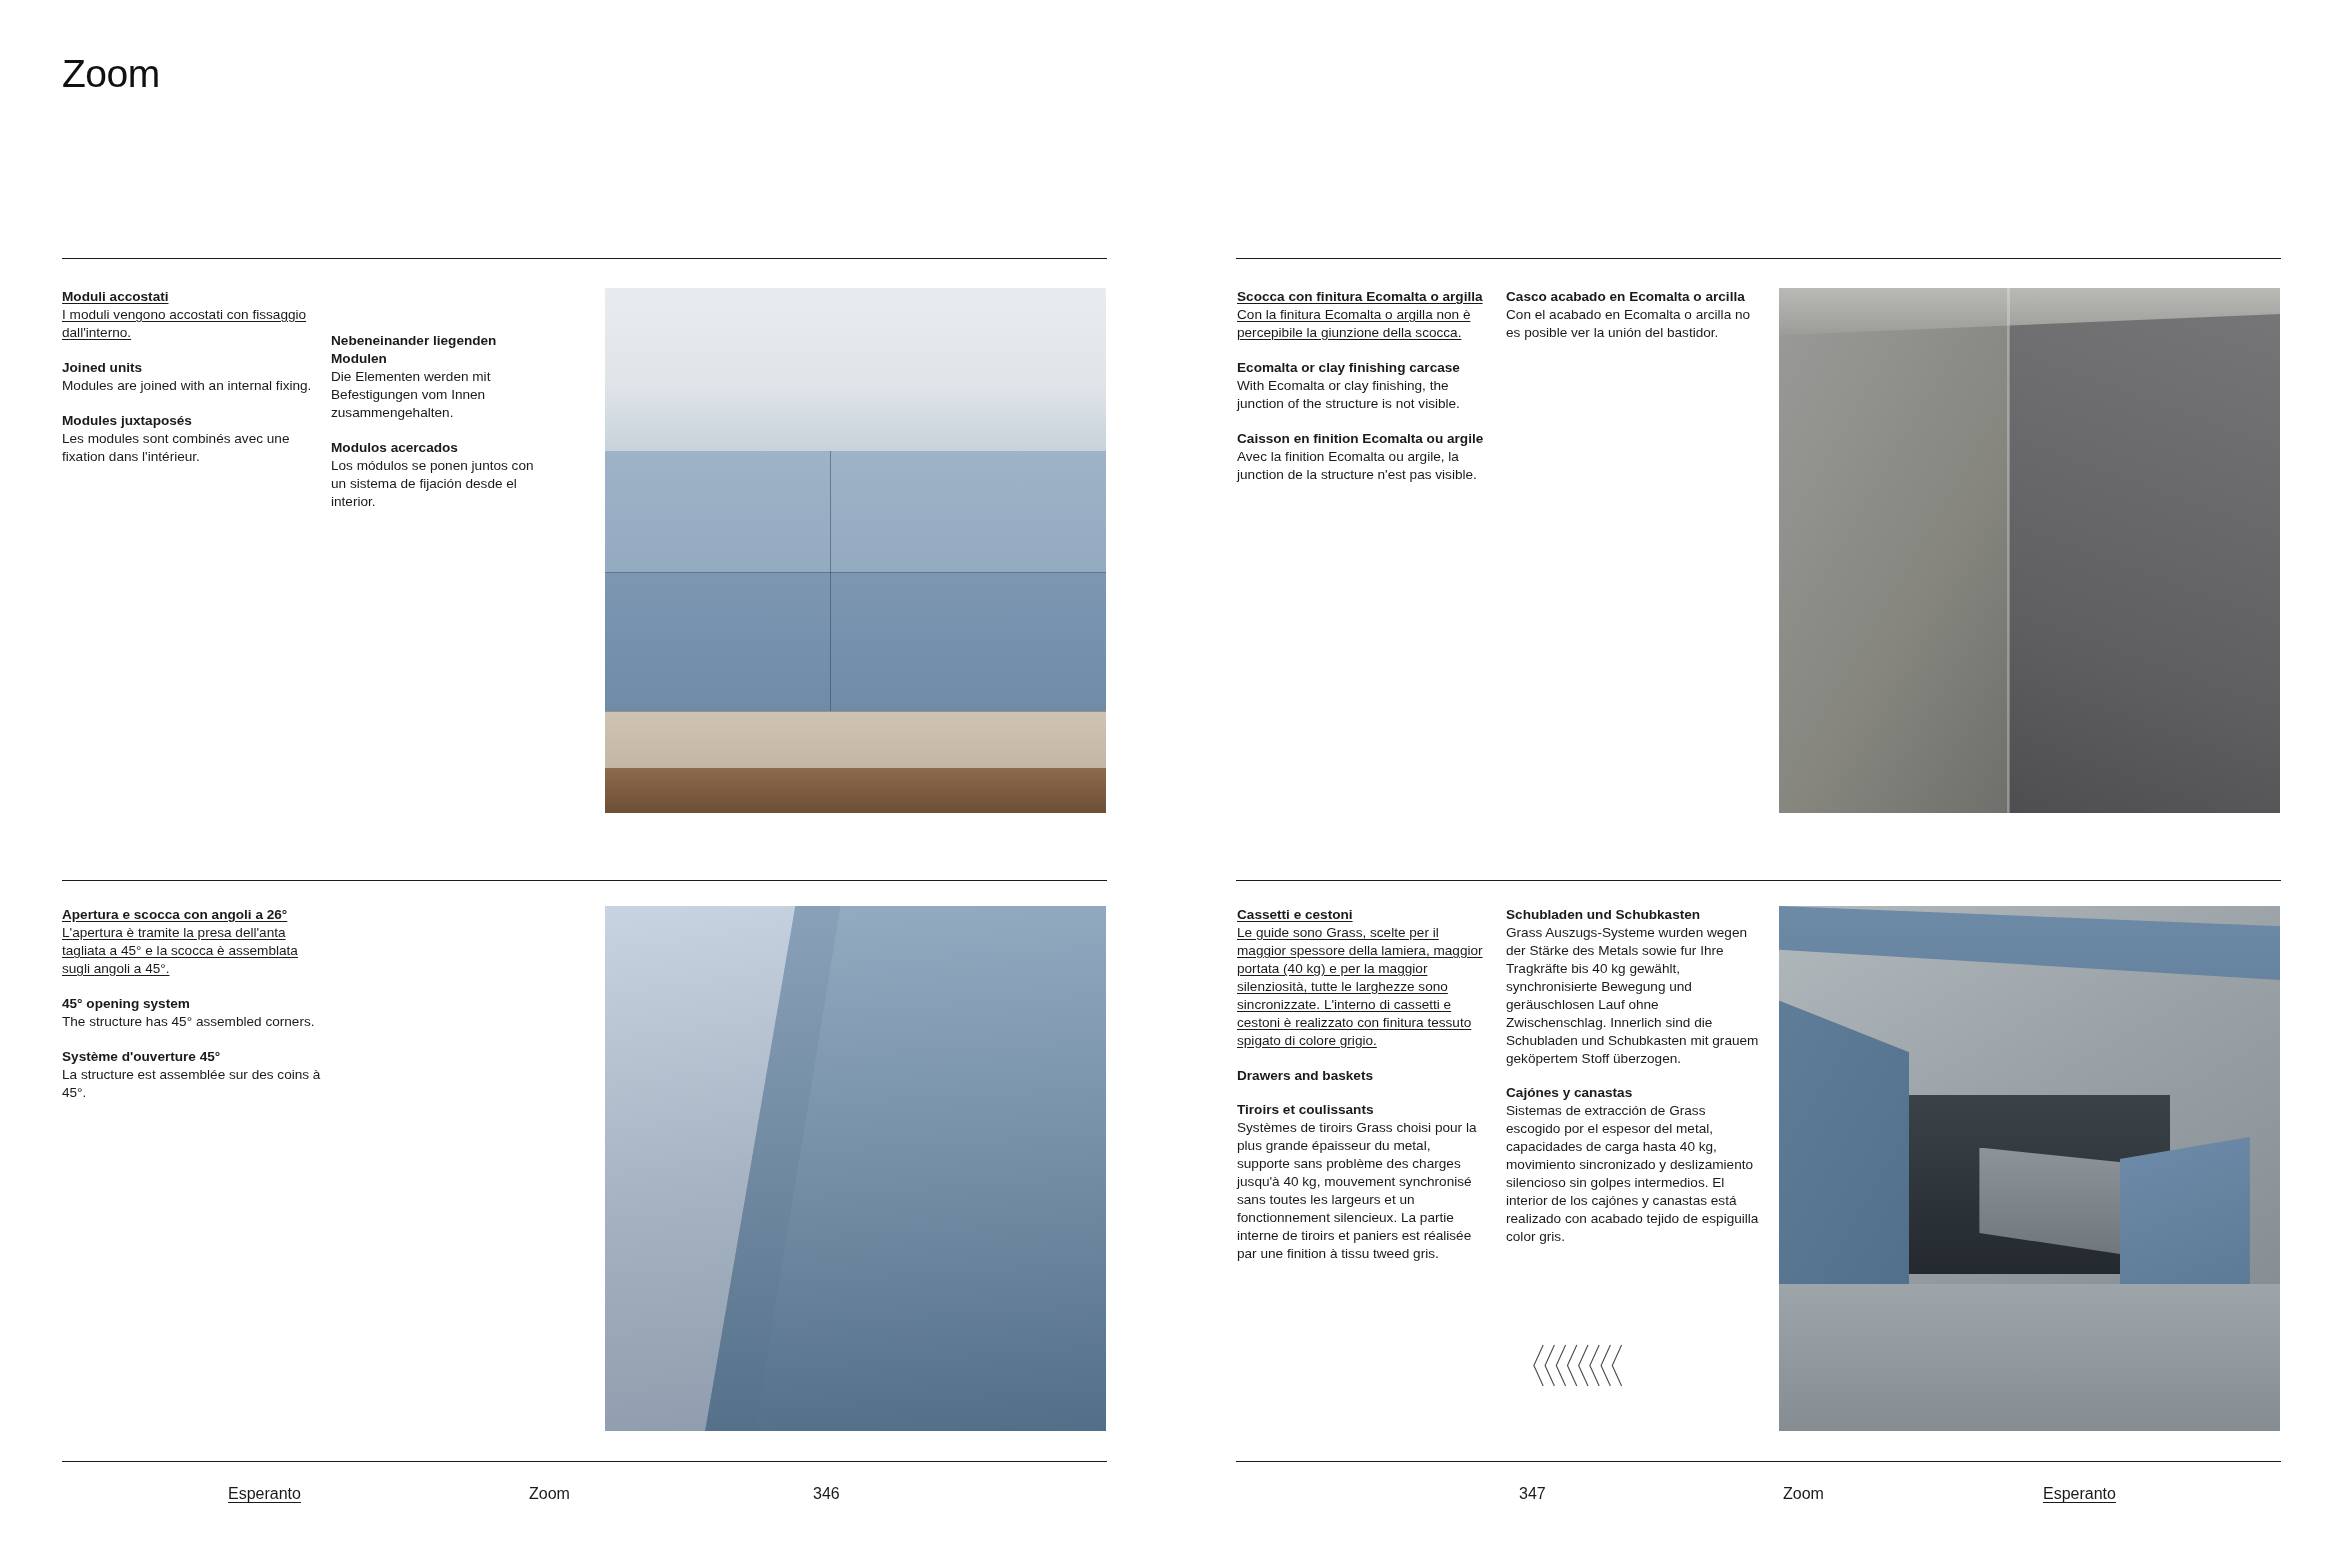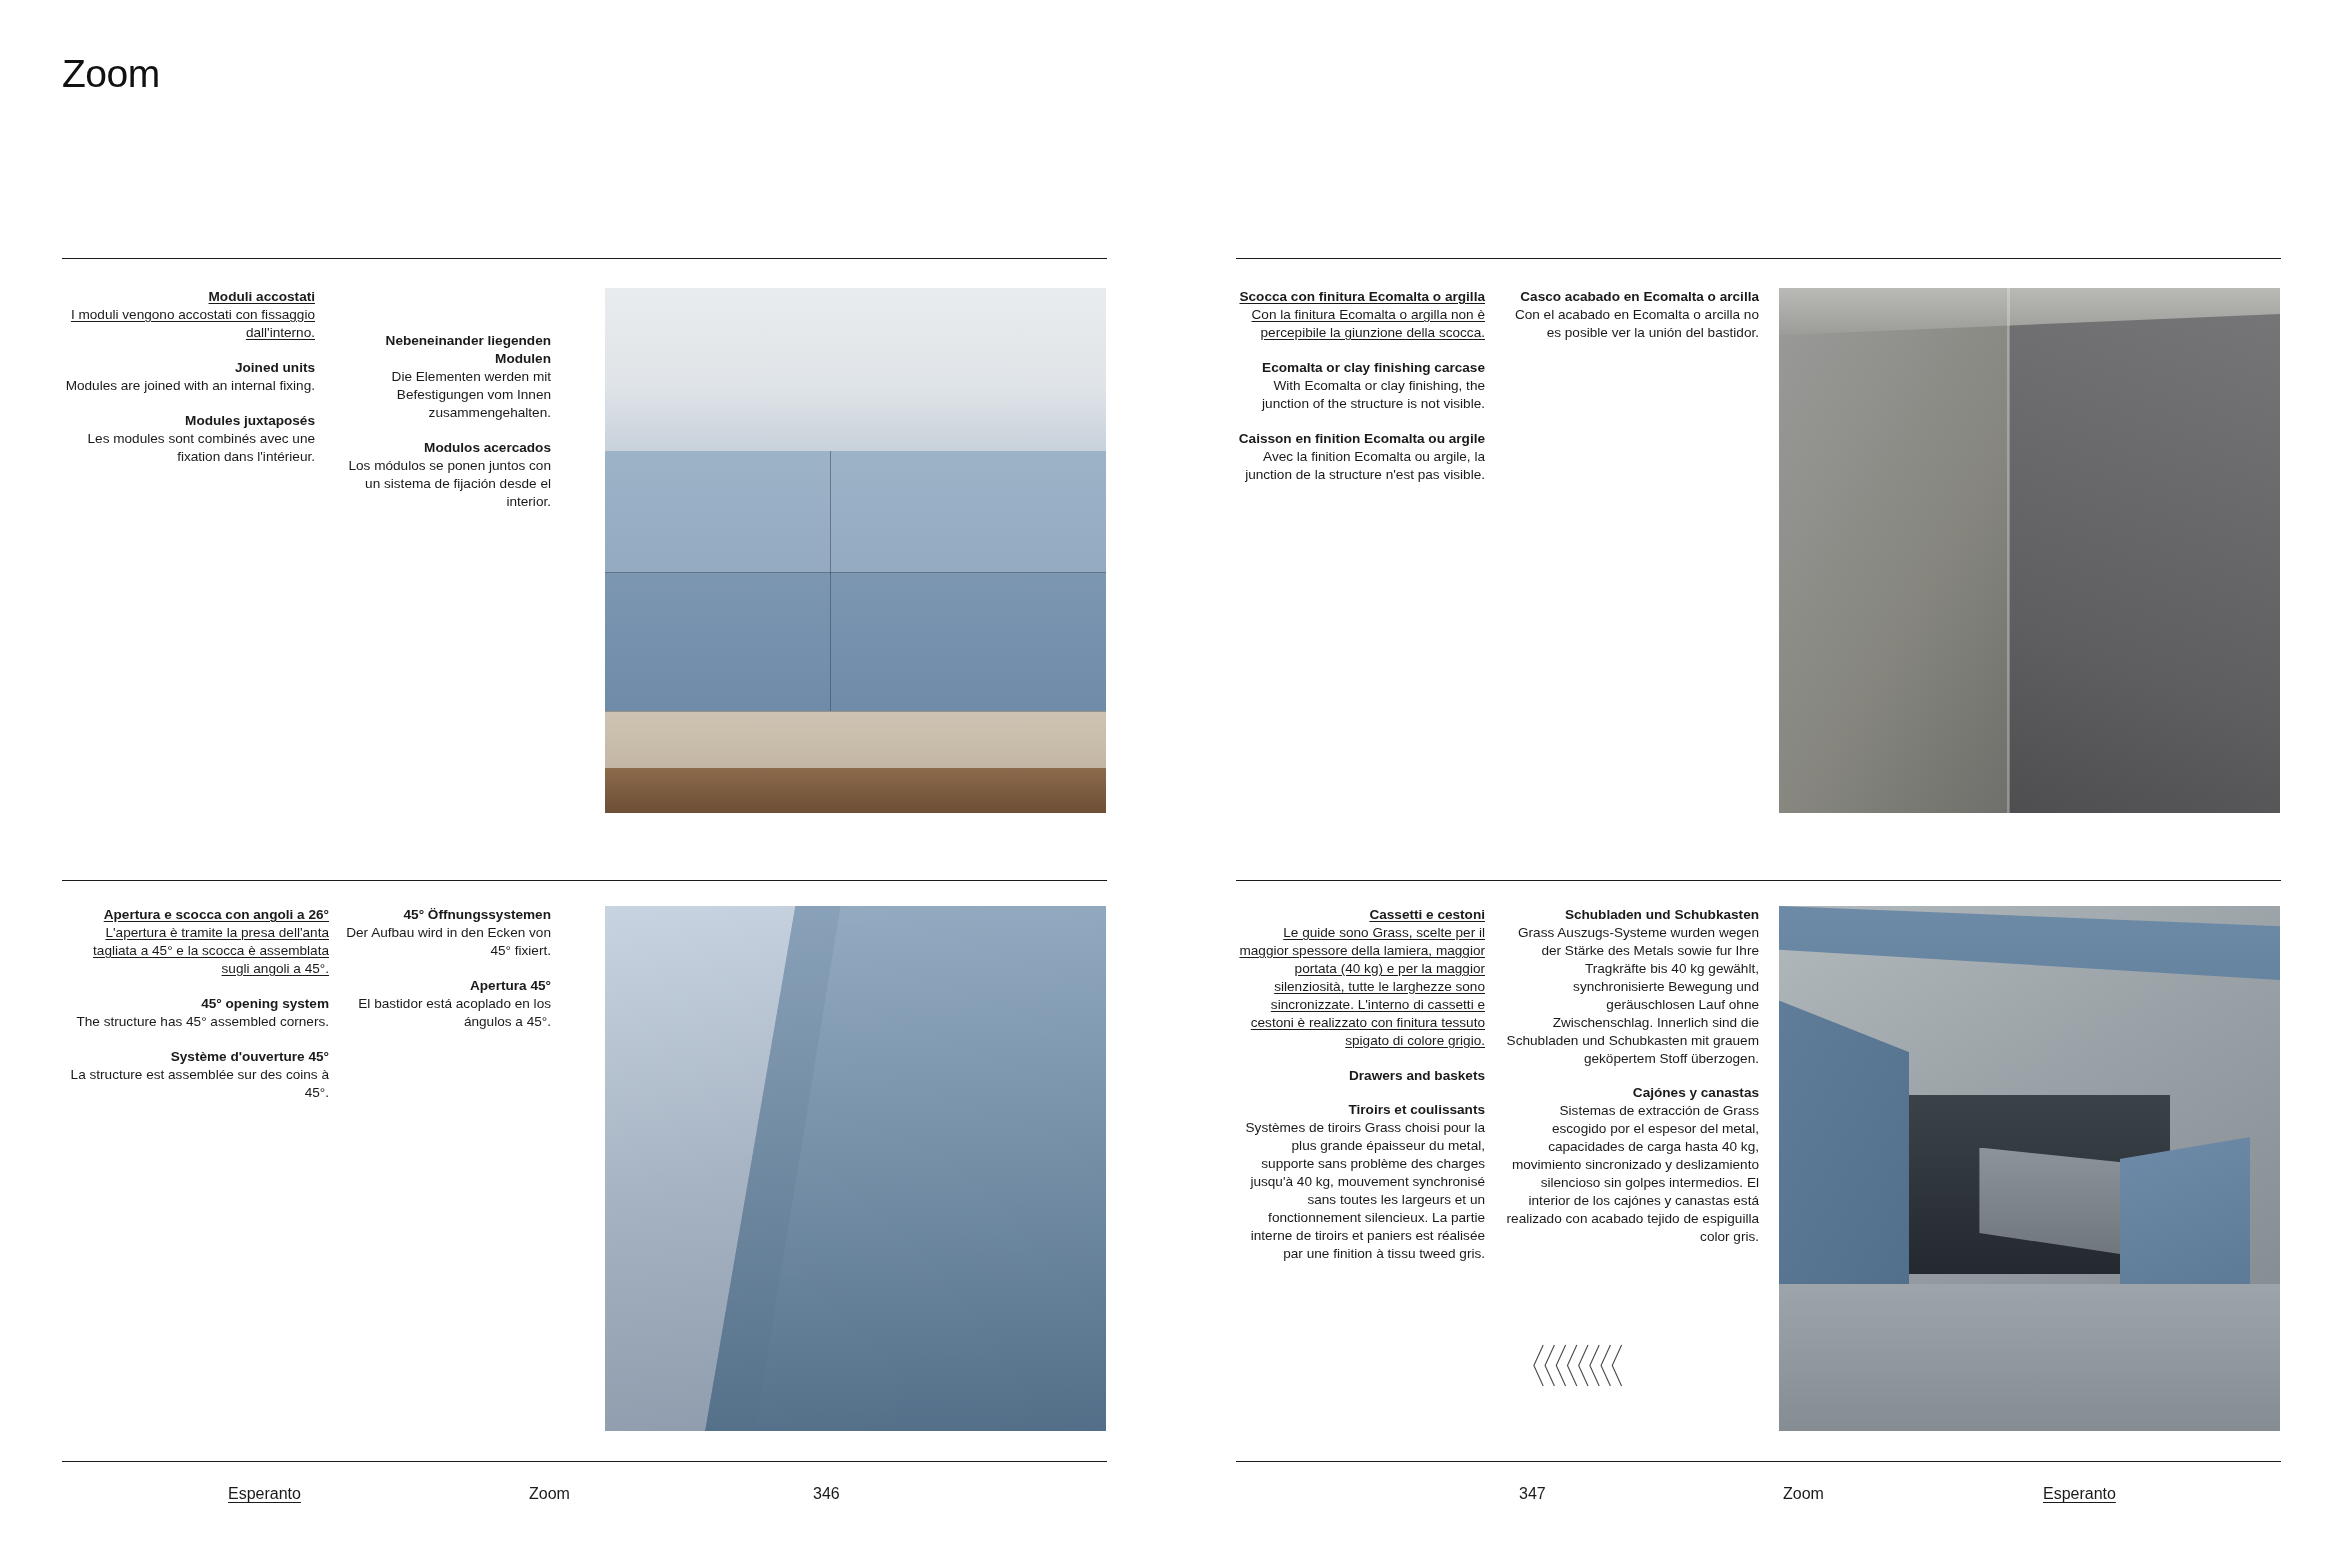--- a/index.html
+++ b/index.html
@@ -37,21 +37,21 @@
     height: 0.9px;
     background: #1a1a1a;
   }
   
   .txtcol {
     position: absolute;
     font-size: 13.6px;
     line-height: 1.32;
     color: #1a1a1a;
   }
-  .blk { margin-bottom: 17px; text-align: right; }
+  .blk { margin-bottom: 17px; }
   .blk:last-child { margin-bottom: 0; }
   .hd {
     font-weight: 700;
     display: block;
   }
   .u .hd, .u .bd { text-decoration: underline; text-underline-offset: 1.9px; }
   .bd { display: block; }
   
   .img {
     position: absolute;
@@ -230,30 +230,20 @@
     <div class="blk">
       <span class="hd">45° opening system</span>
       <span class="bd">The structure has 45° assembled corners.</span>
     </div>
     <div class="blk">
       <span class="hd">Système d'ouverture 45°</span>
       <span class="bd">La structure est assemblée sur des coins à 45°.</span>
     </div>
   </div>
 
-  <div class="txtcol" style="left:331px; top:893px; width:220px;">
-    <div class="blk">
-      <span class="hd">45° Öffnungssystemen</span>
-      <span class="bd">Der Aufbau wird in den Ecken von 45° fixiert.</span>
-    </div>
-    <div class="blk">
-      <span class="hd">Apertura 45°</span>
-      <span class="bd">El bastidor está acoplado en los ángulos a 45°.</span>
-    </div>
-  </div>
 
   <div class="img photo3" style="left:605px; top:893px; width:501px; height:525px;">
     <div class="bgl"></div>
     <div class="panel"></div>
     <div class="fold"></div>
     <div class="shadow"></div>
   </div>
 
   <div class="rule" style="left:62px; top:1448px; width:1045px;"></div>
   <div class="foot u" style="left:228px; top:1472px;">Esperanto</div>

